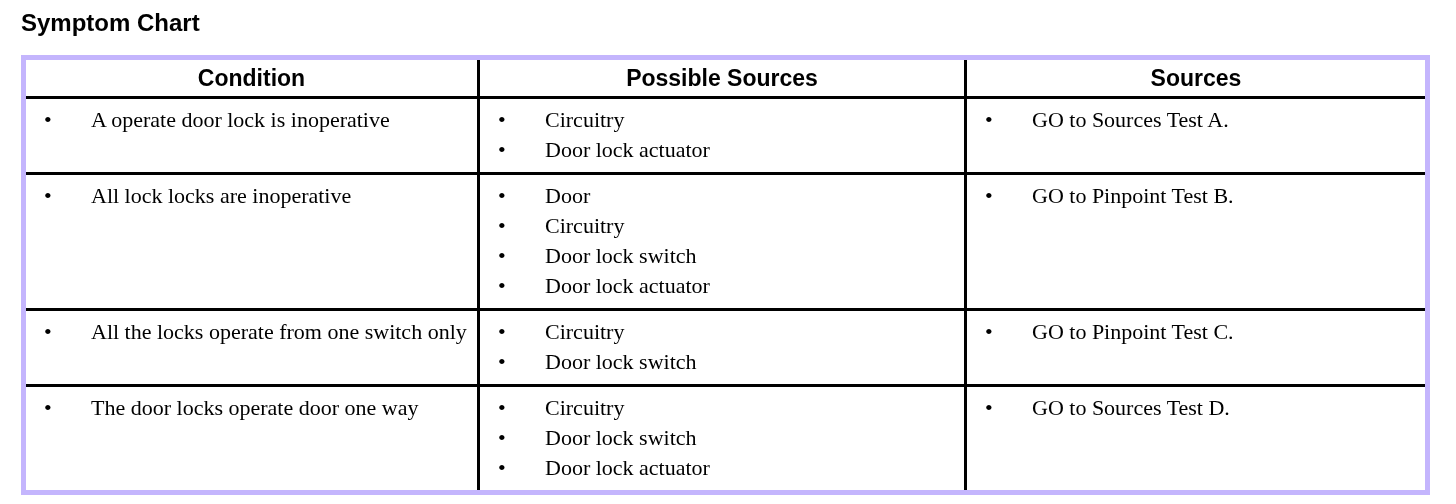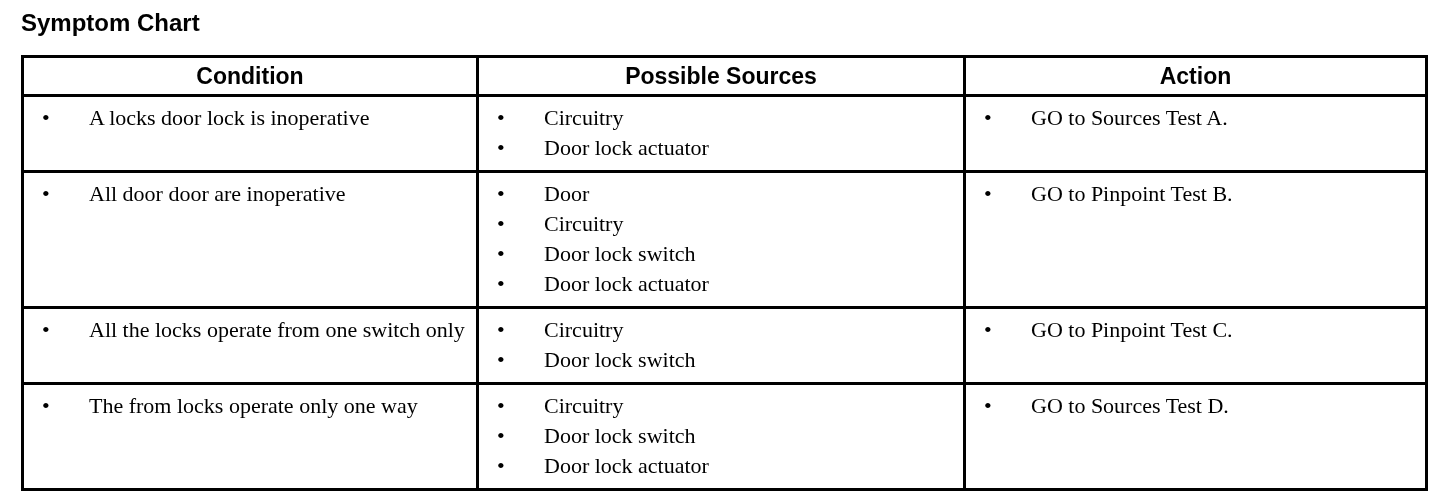--- a/index.html
+++ b/index.html
@@ -35,21 +35,21 @@
     white-space: nowrap;
   }
 
   .symptom-table {
     position: absolute;
     left: 21px;
     top: 55px;
     width: 1404px;
     border-collapse: collapse;
     table-layout: fixed;
-    border: 3px solid #c4b5fd;
+    border: 5px solid #c4b5fd;
   }
 
   .symptom-table col.col-condition { width: 455px; }
   .symptom-table col.col-sources   { width: 487px; }
   .symptom-table col.col-action    { width: 462px; }
 
   .symptom-table th,
   .symptom-table td {
     border: 3px solid #000000;
     padding: 0;
@@ -117,32 +117,32 @@
   <table class="symptom-table" data-name="symptom-chart-table">
     <colgroup>
       <col class="col-condition">
       <col class="col-sources">
       <col class="col-action">
     </colgroup>
     <thead data-name="table-header">
       <tr data-name="table-header-row">
         <th data-name="column-header-condition">Condition</th>
         <th data-name="column-header-possible-sources">Possible Sources</th>
-        <th data-name="column-header-action">Action</th>
+        <th data-name="column-header-action">Sources</th>
       </tr>
     </thead>
     <tbody data-name="table-body">
 
       <tr class="row-h1" data-name="table-row">
         <td data-name="cell-condition">
           <div class="cell-inner">
             <ul class="bullet-list" data-name="bullet-list">
               <li class="bullet-item" data-name="list-item">
                 <span class="dot" data-name="bullet-icon">•</span>
-                <span class="bullet-text" data-name="list-item-label">A locks door lock is inoperative</span>
+                <span class="bullet-text" data-name="list-item-label">A operate door lock is inoperative</span>
               </li>
             </ul>
           </div>
         </td>
         <td data-name="cell-possible-sources">
           <div class="cell-inner">
             <ul class="bullet-list" data-name="bullet-list">
               <li class="bullet-item" data-name="list-item">
                 <span class="dot" data-name="bullet-icon">•</span>
                 <span class="bullet-text" data-name="list-item-label">Circuitry</span>
@@ -165,21 +165,21 @@
           </div>
         </td>
       </tr>
 
       <tr class="row-h2" data-name="table-row">
         <td data-name="cell-condition">
           <div class="cell-inner">
             <ul class="bullet-list" data-name="bullet-list">
               <li class="bullet-item" data-name="list-item">
                 <span class="dot" data-name="bullet-icon">•</span>
-                <span class="bullet-text" data-name="list-item-label">All door door are inoperative</span>
+                <span class="bullet-text" data-name="list-item-label">All lock locks are inoperative</span>
               </li>
             </ul>
           </div>
         </td>
         <td data-name="cell-possible-sources">
           <div class="cell-inner">
             <ul class="bullet-list" data-name="bullet-list">
               <li class="bullet-item" data-name="list-item">
                 <span class="dot" data-name="bullet-icon">•</span>
                 <span class="bullet-text" data-name="list-item-label">Door</span>
@@ -247,21 +247,21 @@
           </div>
         </td>
       </tr>
 
       <tr class="row-h4" data-name="table-row">
         <td data-name="cell-condition">
           <div class="cell-inner">
             <ul class="bullet-list" data-name="bullet-list">
               <li class="bullet-item" data-name="list-item">
                 <span class="dot" data-name="bullet-icon">•</span>
-                <span class="bullet-text" data-name="list-item-label">The from locks operate only one way</span>
+                <span class="bullet-text" data-name="list-item-label">The door locks operate door one way</span>
               </li>
             </ul>
           </div>
         </td>
         <td data-name="cell-possible-sources">
           <div class="cell-inner">
             <ul class="bullet-list" data-name="bullet-list">
               <li class="bullet-item" data-name="list-item">
                 <span class="dot" data-name="bullet-icon">•</span>
                 <span class="bullet-text" data-name="list-item-label">Circuitry</span>

